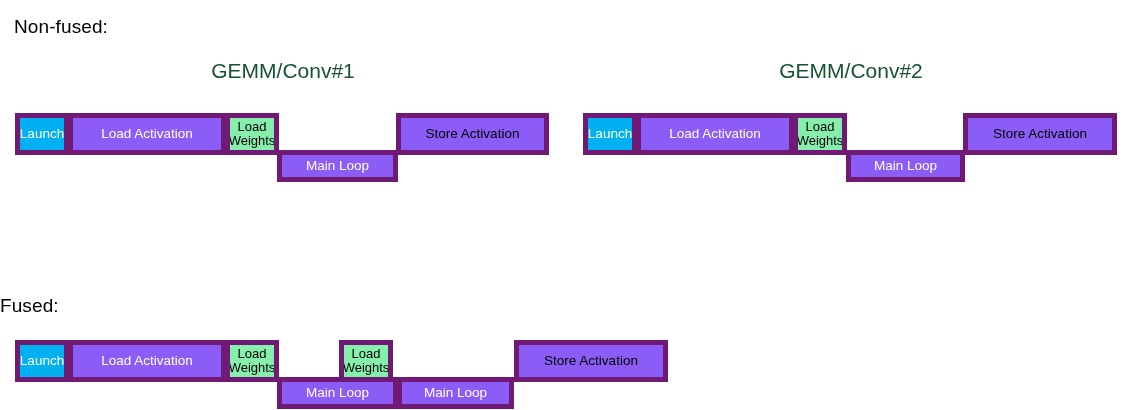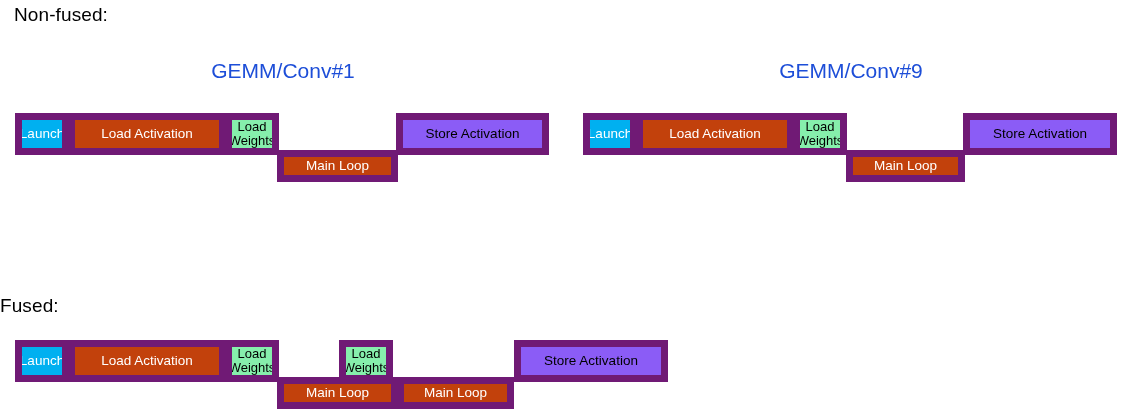--- a/index.html
+++ b/index.html
@@ -17,49 +17,49 @@
   .section-label {
     position: absolute;
     font-size: 19px;
     color: #000000;
     letter-spacing: 0.1px;
     white-space: nowrap;
   }
   .group-title {
     position: absolute;
     font-size: 21px;
-    color: #1d4ed8;
+    color: #14532d;
     white-space: nowrap;
     transform: translateX(-50%);
   }
   .bar {
     position: absolute;
     box-sizing: border-box;
-    border: 7px solid #701a75;
+    border: 5px solid #701a75;
     display: flex;
     align-items: center;
     justify-content: center;
     text-align: center;
     font-size: 13.5px;
     line-height: 1.05;
     white-space: pre-line;
     overflow: hidden;
   }
   .bar.launch   { background: #00B0F0; color: #ffffff; }
-  .bar.purple   { background: #c2410c; color: #ffffff; }
+  .bar.purple   { background: #8b5cf6; color: #ffffff; }
   .bar.weights  { background: #86efac; color: #000000; font-size: 13px; }
   .bar.store    { background: #8b5cf6; color: #000000; }
 </style>
 </head>
 <body>
 
 <div id="diagram-root">
-    <div class="section-label" style="left: 14px; top: 4px;">Non-fused:</div>
+    <div class="section-label" style="left: 14px; top: 16px;">Non-fused:</div>
     <div class="group-title" style="left: 283px; top: 59px;">GEMM/Conv#1</div>
-    <div class="group-title" style="left: 851px; top: 59px;">GEMM/Conv#9</div>
+    <div class="group-title" style="left: 851px; top: 59px;">GEMM/Conv#2</div>
     <div class="bar launch" style="left: 15px; top: 113px; width: 54px; height: 42px;">Launch</div>
     <div class="bar purple" style="left: 68px; top: 113px; width: 158px; height: 42px;">Load Activation</div>
     <div class="bar weights" style="left: 225px; top: 113px; width: 54px; height: 42px;">Load
 Weights</div>
     <div class="bar purple" style="left: 277px; top: 150px; width: 121px; height: 32px;">Main Loop</div>
     <div class="bar store" style="left: 396px; top: 113px; width: 153px; height: 42px;">Store Activation</div>
     <div class="bar launch" style="left: 583px; top: 113px; width: 54px; height: 42px;">Launch</div>
     <div class="bar purple" style="left: 636px; top: 113px; width: 158px; height: 42px;">Load Activation</div>
     <div class="bar weights" style="left: 793px; top: 113px; width: 54px; height: 42px;">Load
 Weights</div>

